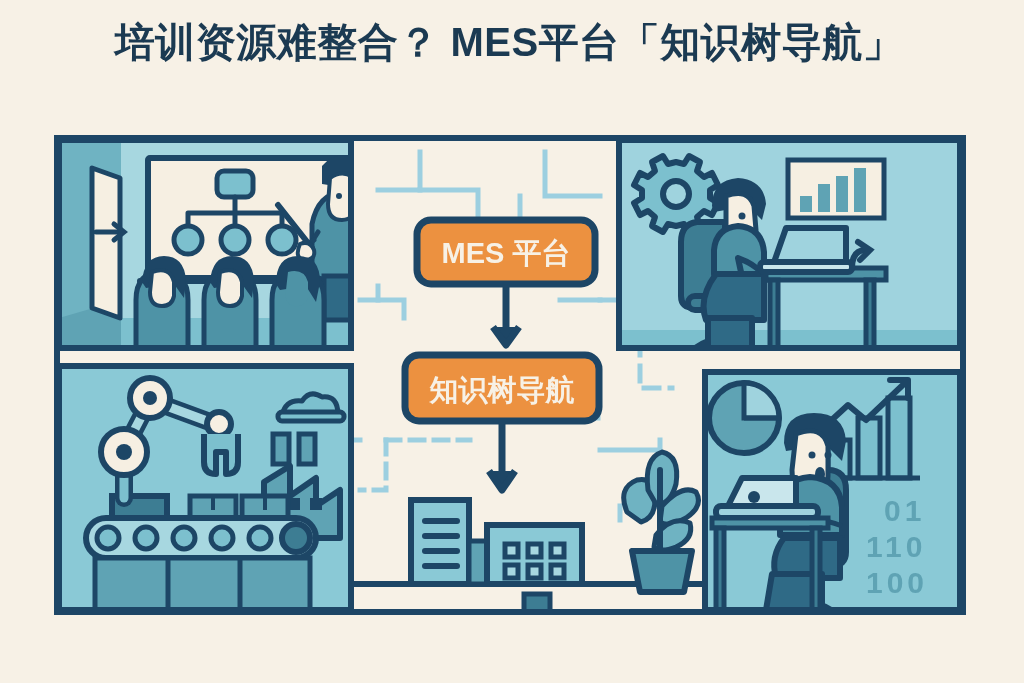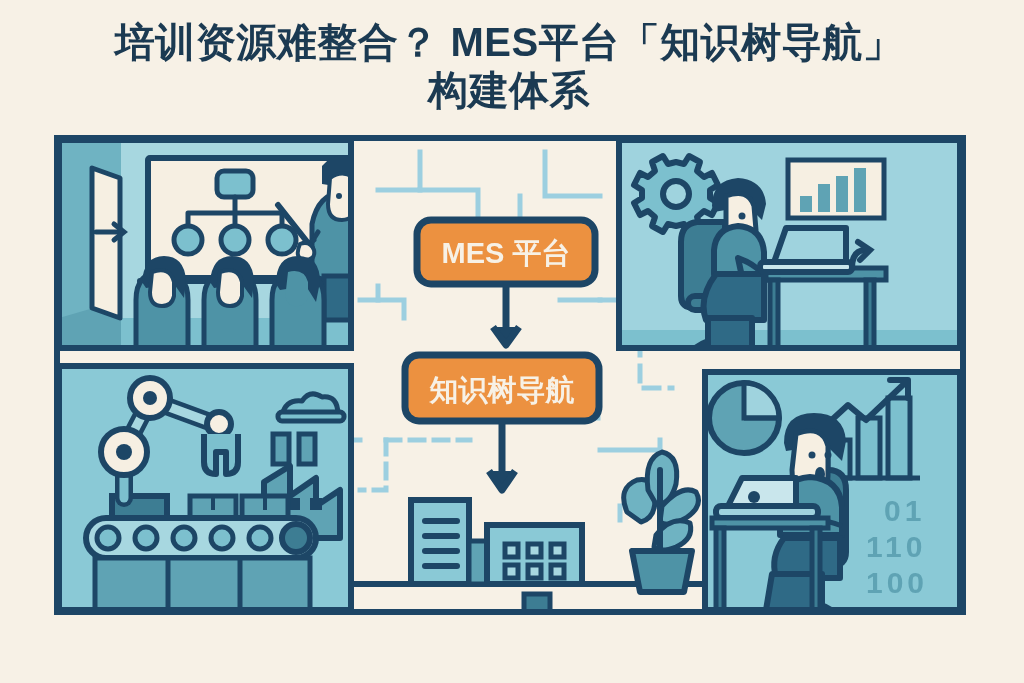--- a/index.html
+++ b/index.html
@@ -21,21 +21,21 @@
     white-space:pre-line;
   }
   svg.art{position:absolute;left:0;top:0;}
   .fig-txt{font-family:"Liberation Sans","DejaVu Sans",sans-serif;font-weight:bold;}
 </style>
 </head>
 <body>
 
 <div id="stage">
 
-  <div class="ttl"><span>培训资源难整合？ MES平台「知识树导航」</span><br><span>构建体系</span></div>
+  <div class="ttl"><span>培训资源难整合？ MES平台「知识树导航」</span><br></div>
 
   <svg class="art" width="1024" height="683" viewBox="0 0 1024 683">
 
     <defs>
       <clipPath id="clipTL">
           <rect x="59" y="140" width="292" height="208"></rect>
         </clipPath>
       <clipPath id="clipTR">
           <rect x="619" y="140" width="341" height="208"></rect>
         </clipPath>

